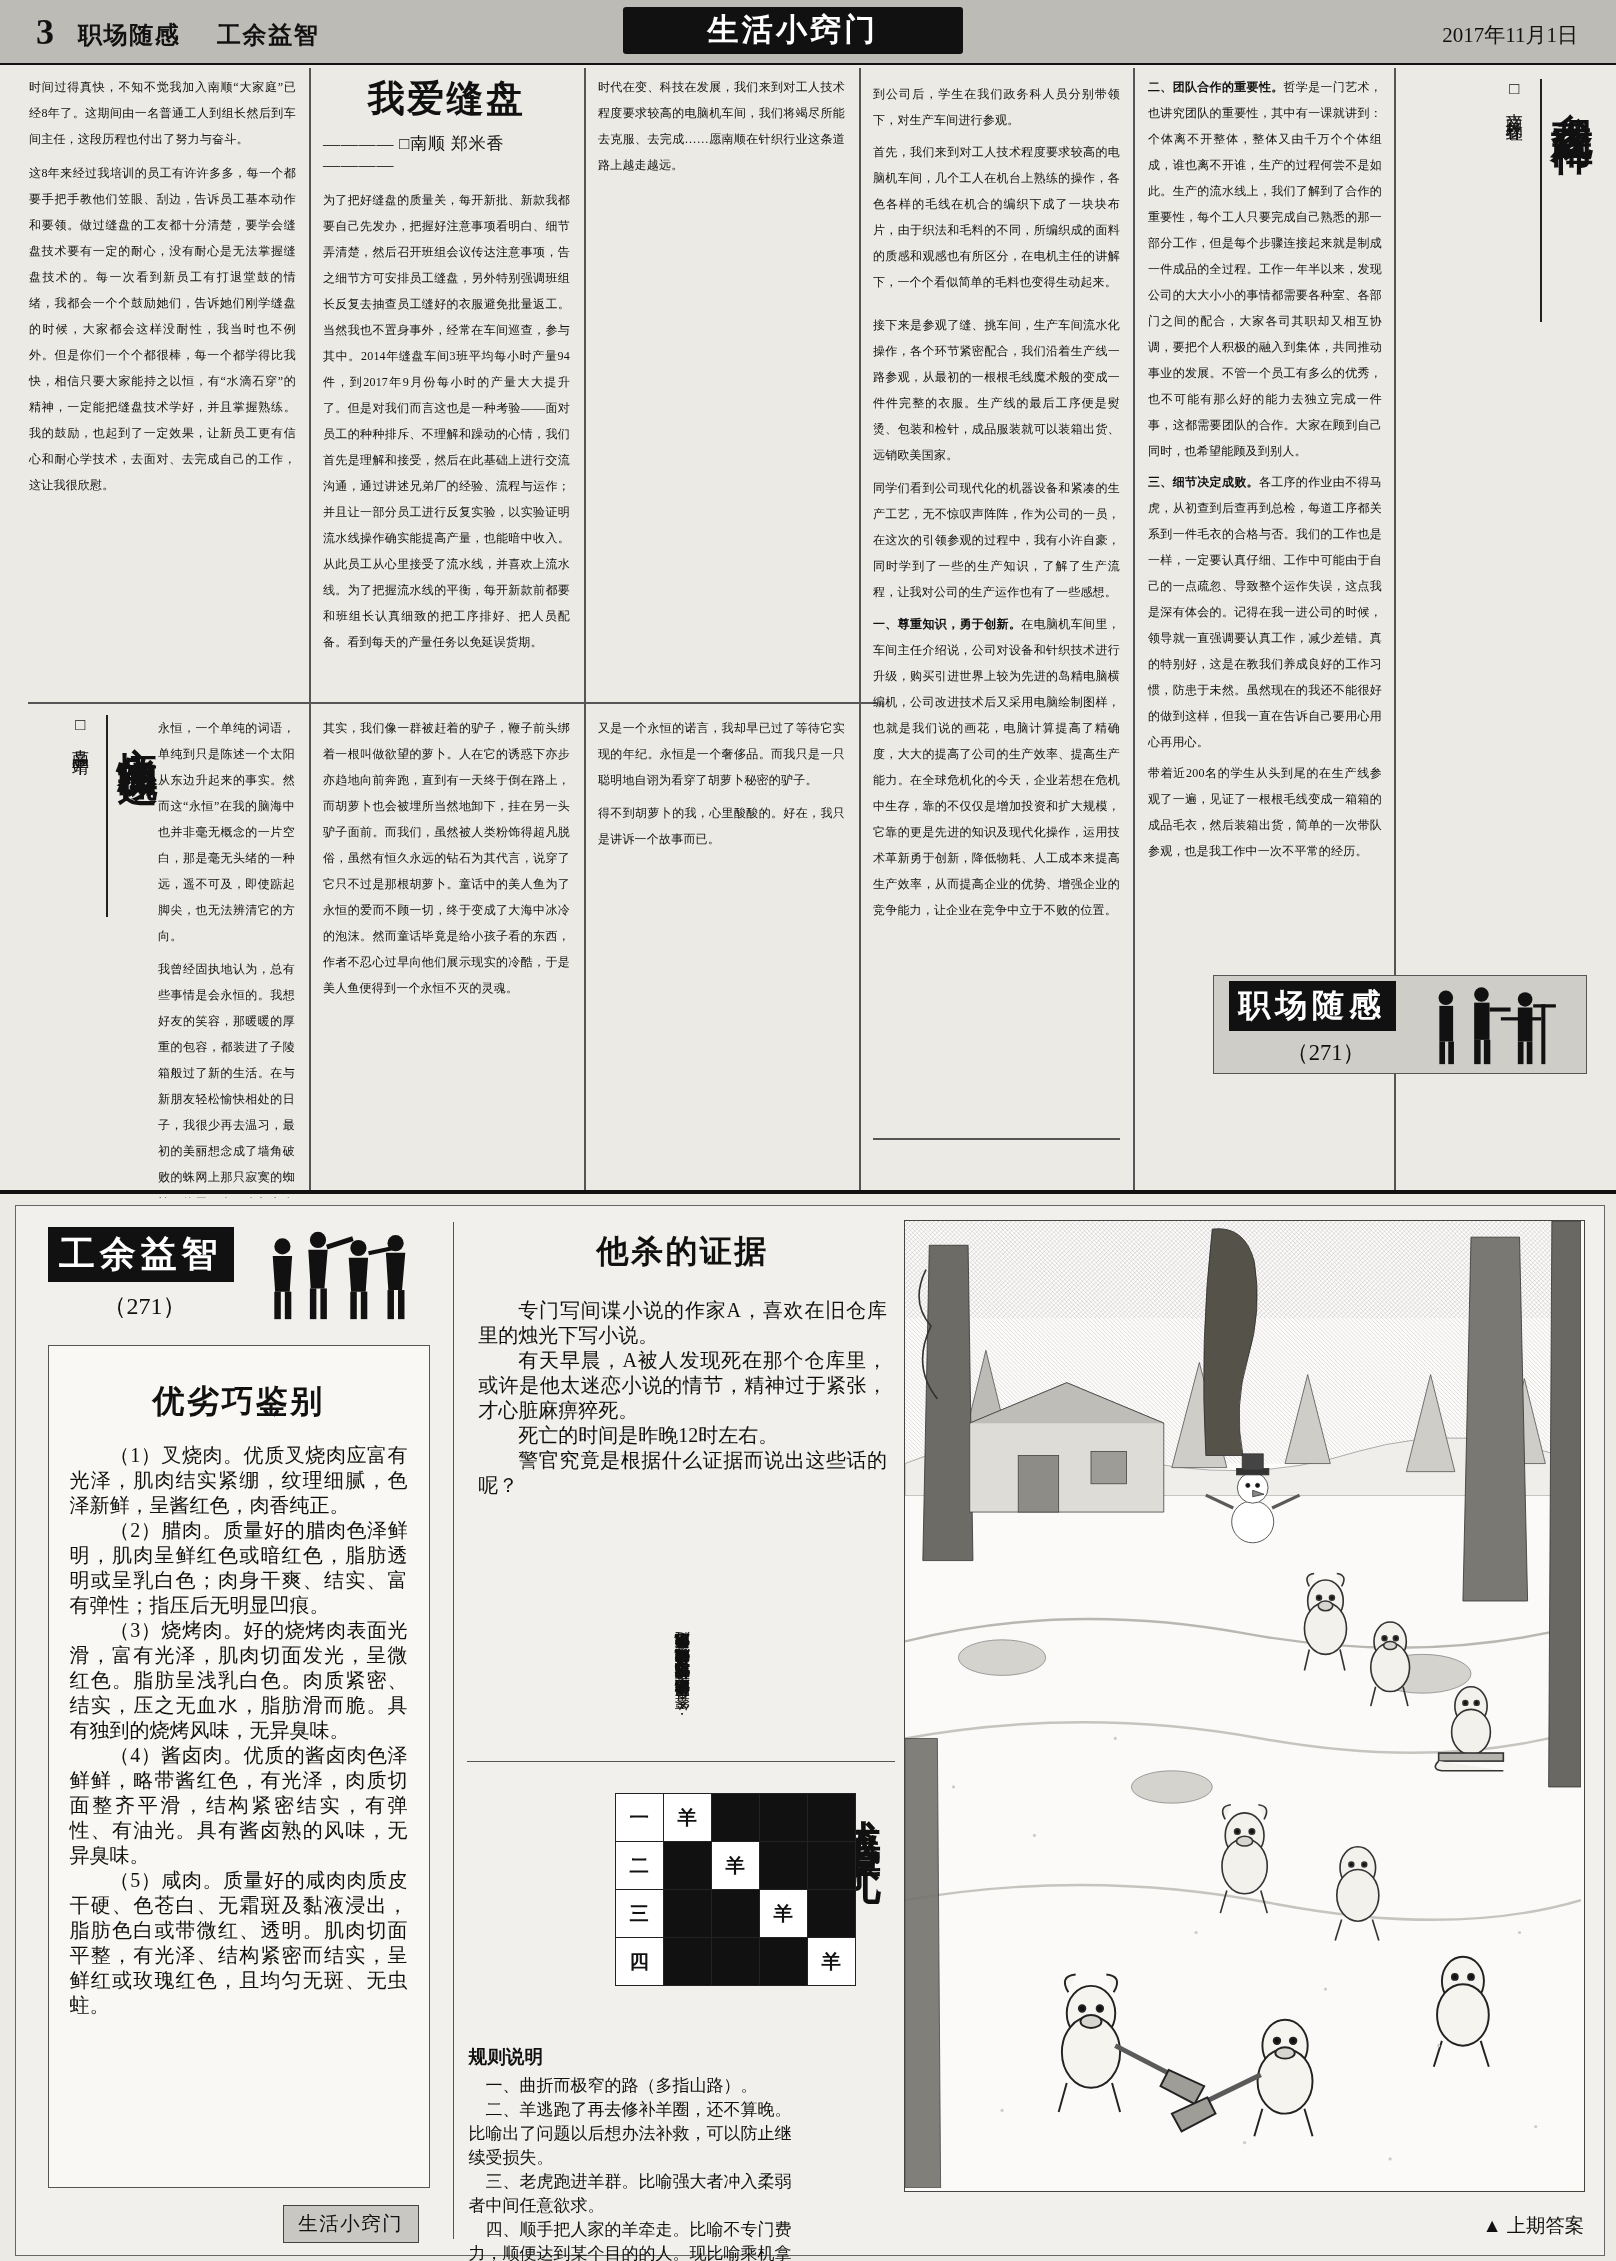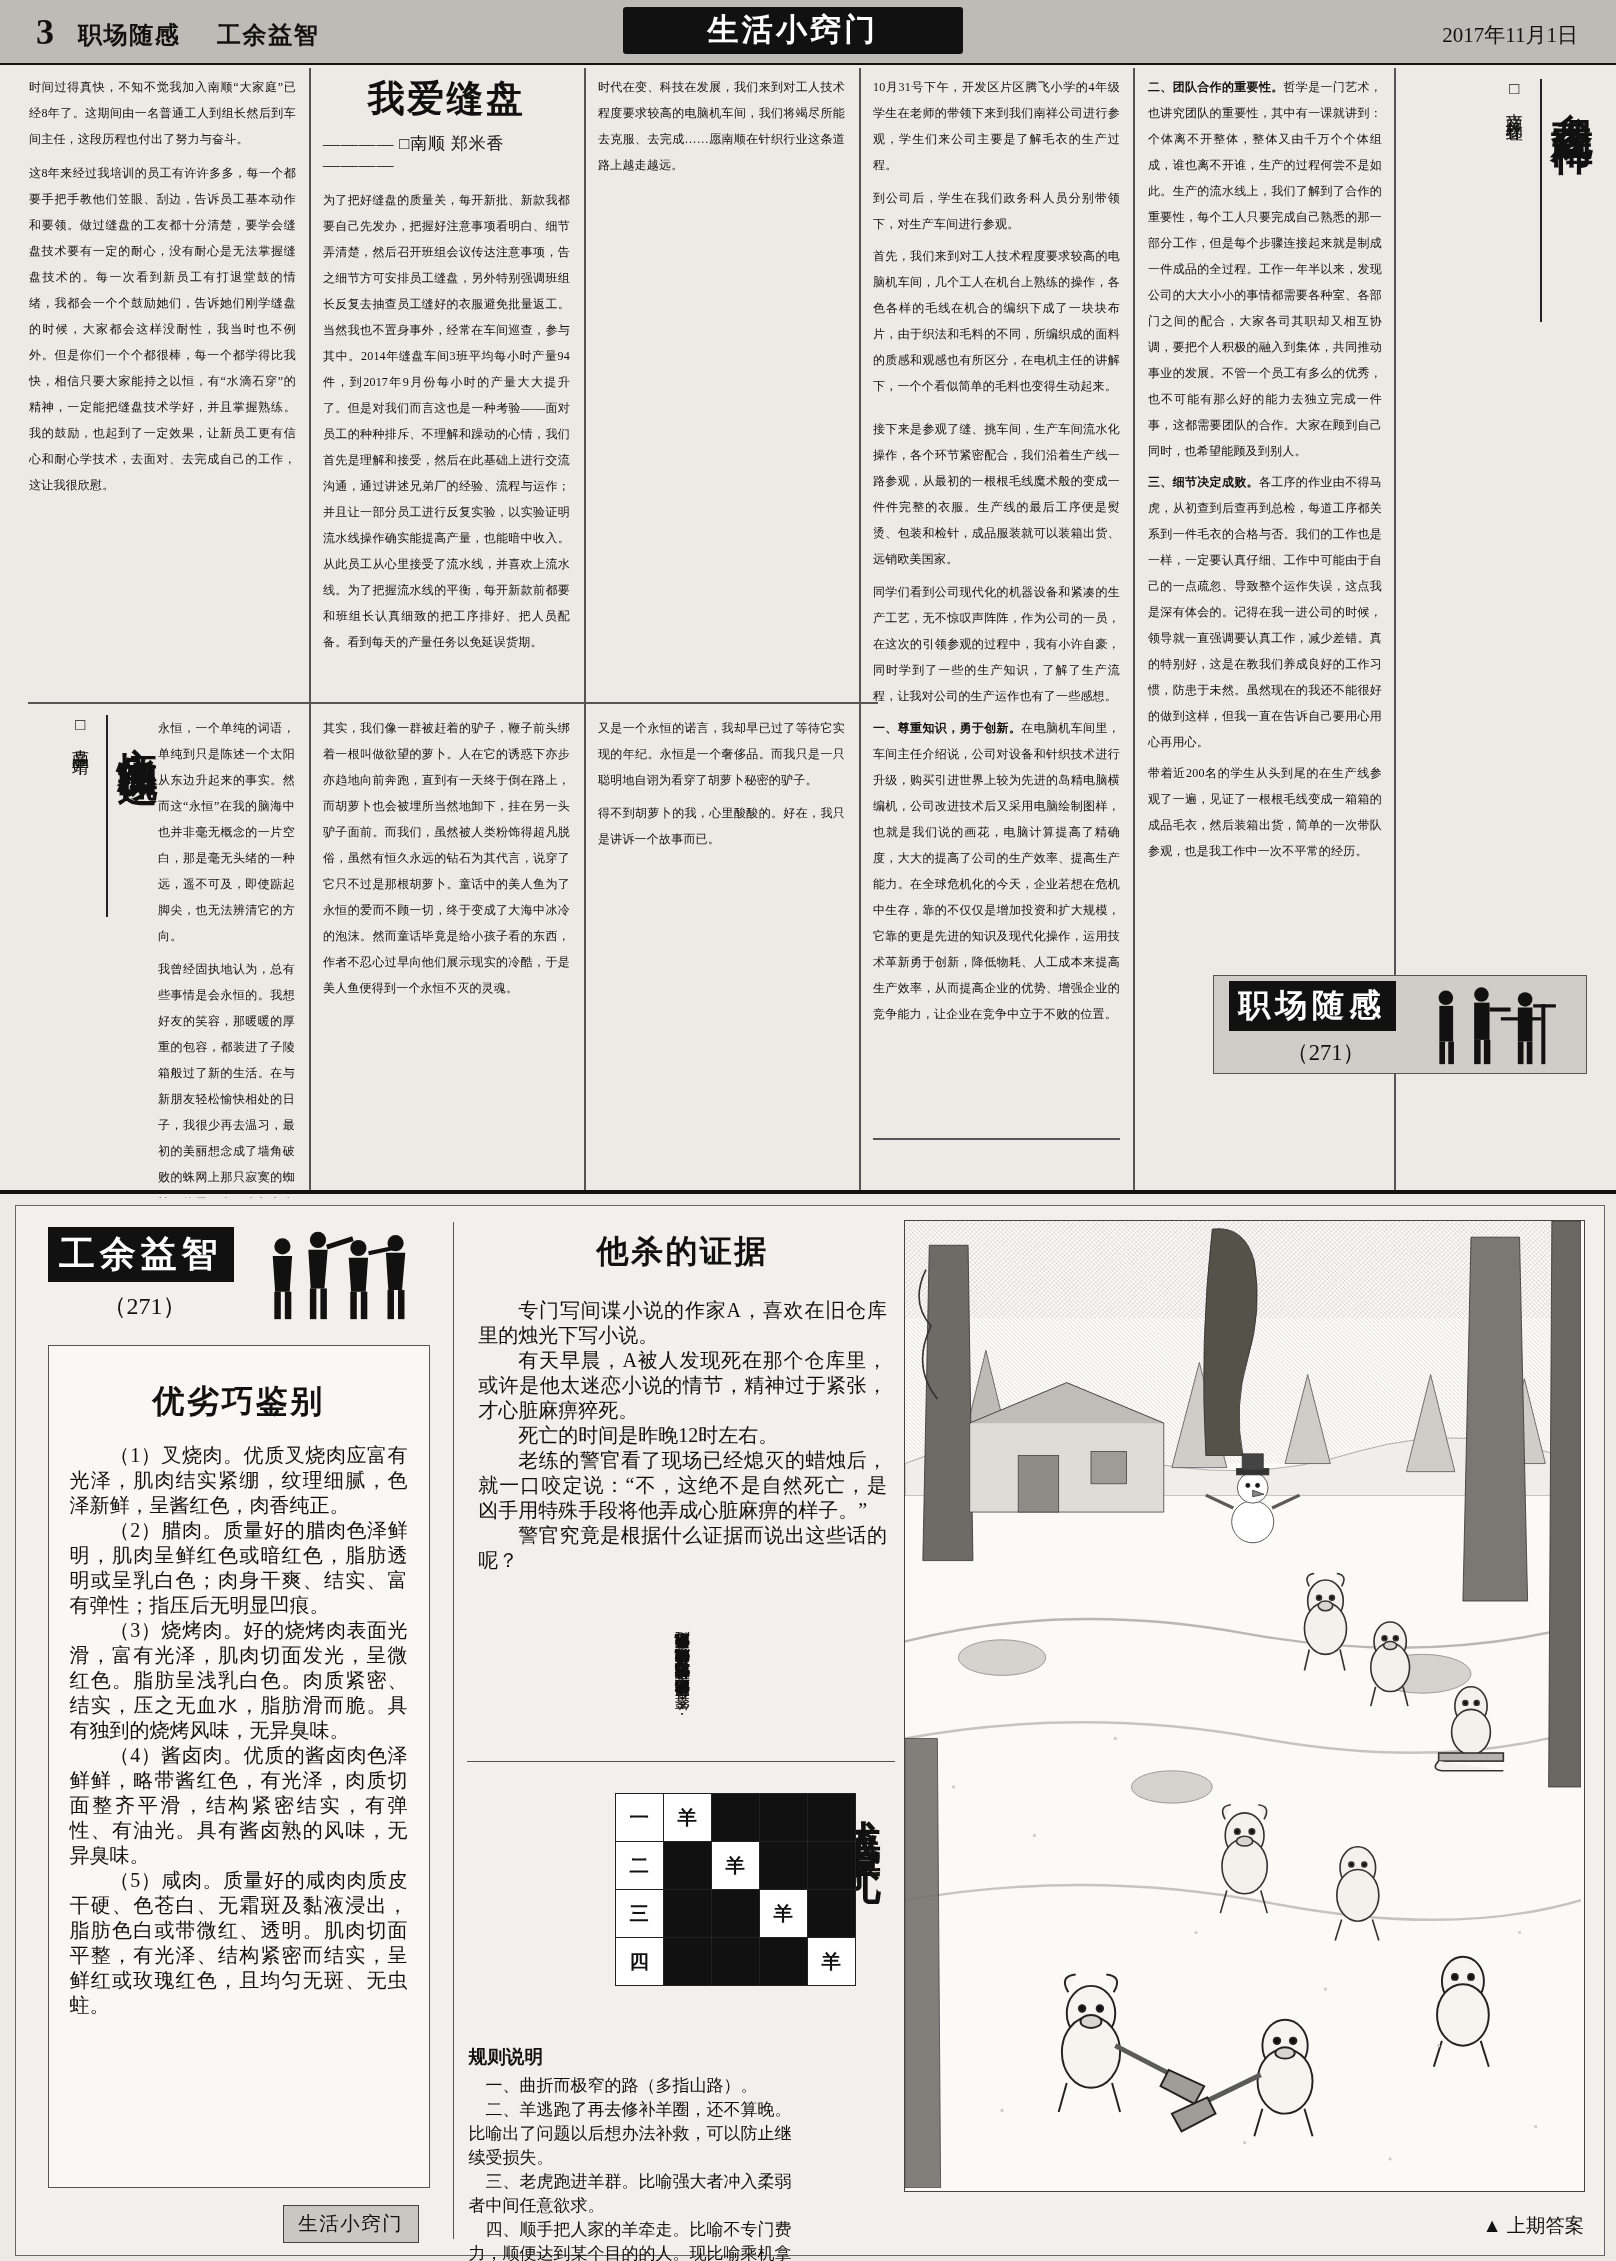--- a/index.html
+++ b/index.html
@@ -152,21 +152,20 @@
         <span style="display:inline-block;border-top:0;">———— <span>□南顺  郑米香</span> ————</span>
       </div>
       <div class="body-c" style="margin-top:11.3px;">为了把好缝盘的质量关，每开新批、新款我都要自己先发办，把握好注意事项看明白、细节弄清楚，然后召开班组会议传达注意事项，告之细节方可安排员工缝盘，另外特别强调班组长反复去抽查员工缝好的衣服避免批量返工。当然我也不置身事外，经常在车间巡查，参与其中。2014年缝盘车间3班平均每小时产量94件，到2017年9月份每小时的产量大大提升了。但是对我们而言这也是一种考验——面对员工的种种排斥、不理解和躁动的心情，我们首先是理解和接受，然后在此基础上进行交流沟通，通过讲述兄弟厂的经验、流程与运作；并且让一部分员工进行反复实验，以实验证明流水线操作确实能提高产量，也能暗中收入。从此员工从心里接受了流水线，并喜欢上流水线。为了把握流水线的平衡，每开新款前都要和班组长认真细致的把工序排好、把人员配备。看到每天的产量任务以免延误货期。</div>
     </div>
 
     <div class="col" style="left:598px;top:11.3px;width:247px;height:631px;">
       <div class="body-c">时代在变、科技在发展，我们来到对工人技术程度要求较高的电脑机车间，我们将竭尽所能去克服、去完成……愿南顺在针织行业这条道路上越走越远。</div>
     </div>
 
     <div class="col" style="left:873px;top:11.3px;width:247px;height:1051px;">
-      <div class="body-c">10月31号下午，开发区片区腾飞小学的4年级学生在老师的带领下来到我们南祥公司进行参观，学生们来公司主要是了解毛衣的生产过程。</div>
       <div class="body-c" style="margin-top:6.5px;">到公司后，学生在我们政务科人员分别带领下，对生产车间进行参观。</div>
       <div class="body-c" style="margin-top:6.5px;">首先，我们来到对工人技术程度要求较高的电脑机车间，几个工人在机台上熟练的操作，各色各样的毛线在机合的编织下成了一块块布片，由于织法和毛料的不同，所编织成的面料的质感和观感也有所区分，在电机主任的讲解下，一个个看似简单的毛料也变得生动起来。</div>
       <div class="body-c" style="margin-top:17px;">接下来是参观了缝、挑车间，生产车间流水化操作，各个环节紧密配合，我们沿着生产线一路参观，从最初的一根根毛线魔术般的变成一件件完整的衣服。生产线的最后工序便是熨烫、包装和检针，成品服装就可以装箱出货、远销欧美国家。</div>
       <div class="body-c" style="margin-top:6.5px;">同学们看到公司现代化的机器设备和紧凑的生产工艺，无不惊叹声阵阵，作为公司的一员，在这次的引领参观的过程中，我有小许自豪，同时学到了一些的生产知识，了解了生产流程，让我对公司的生产运作也有了一些感想。</div>
       <div class="body-c" style="margin-top:6.5px;">
         <span style="font-weight:bold;">一、尊重知识，勇于创新。</span><span>在电脑机车间里，车间主任介绍说，公司对设备和针织技术进行升级，购买引进世界上较为先进的岛精电脑横编机，公司改进技术后又采用电脑绘制图样，也就是我们说的画花，电脑计算提高了精确度，大大的提高了公司的生产效率、提高生产能力。在全球危机化的今天，企业若想在危机中生存，靠的不仅仅是增加投资和扩大规模，它靠的更是先进的知识及现代化操作，运用技术革新勇于创新，降低物耗、人工成本来提高生产效率，从而提高企业的优势、增强企业的竞争能力，让企业在竞争中立于不败的位置。</span>
       </div>
     </div>
 
     <div class="col" style="left:1148px;top:11.3px;width:234px;height:873px;">
@@ -285,21 +284,20 @@
 
       <div class="sep-v" style="left:437px;top:16px;height:1017px;"></div>
       <div class="sep-h" style="left:451px;top:555px;width:428px;"></div>
 
       <div style="position:absolute;left:453px;top:24px;width:428px;height:517px;">
         <div class="sub-title">他杀的证据</div>
         <div class="small-body" style="margin-top:24px;padding:0 9.7px;">
           <p>专门写间谍小说的作家A，喜欢在旧仓库里的烛光下写小说。</p>
           <p>有天早晨，A被人发现死在那个仓库里，或许是他太迷恋小说的情节，精神过于紧张，才心脏麻痹猝死。</p>
           <p>死亡的时间是昨晚12时左右。</p>
-          <p>老练的警官看了现场已经熄灭的蜡烛后，就一口咬定说：“不，这绝不是自然死亡，是凶手用特殊手段将他弄成心脏麻痹的样子。”</p>
           <p>警官究竟是根据什么证据而说出这些话的呢？</p>
         </div>
         <div style="position:absolute;left:202px;top:356px;width:218px;height:146px;">
           <div class="upside" style="height:137px;">答案：因为如果作家是自然死亡的话，蜡烛应该是烧到蜡烛底部，而此时的蜡烛只烧了一半就被人弄熄了，所以警官认定是他人所为的他杀。</div>
         </div>
       </div>
 
       <div style="position:absolute;left:453px;top:571px;width:428px;height:453px;">
         <div style="position:absolute;right:8px;top:8px;height:348px;">
           <div class="vbig">成语填字（九）</div>

